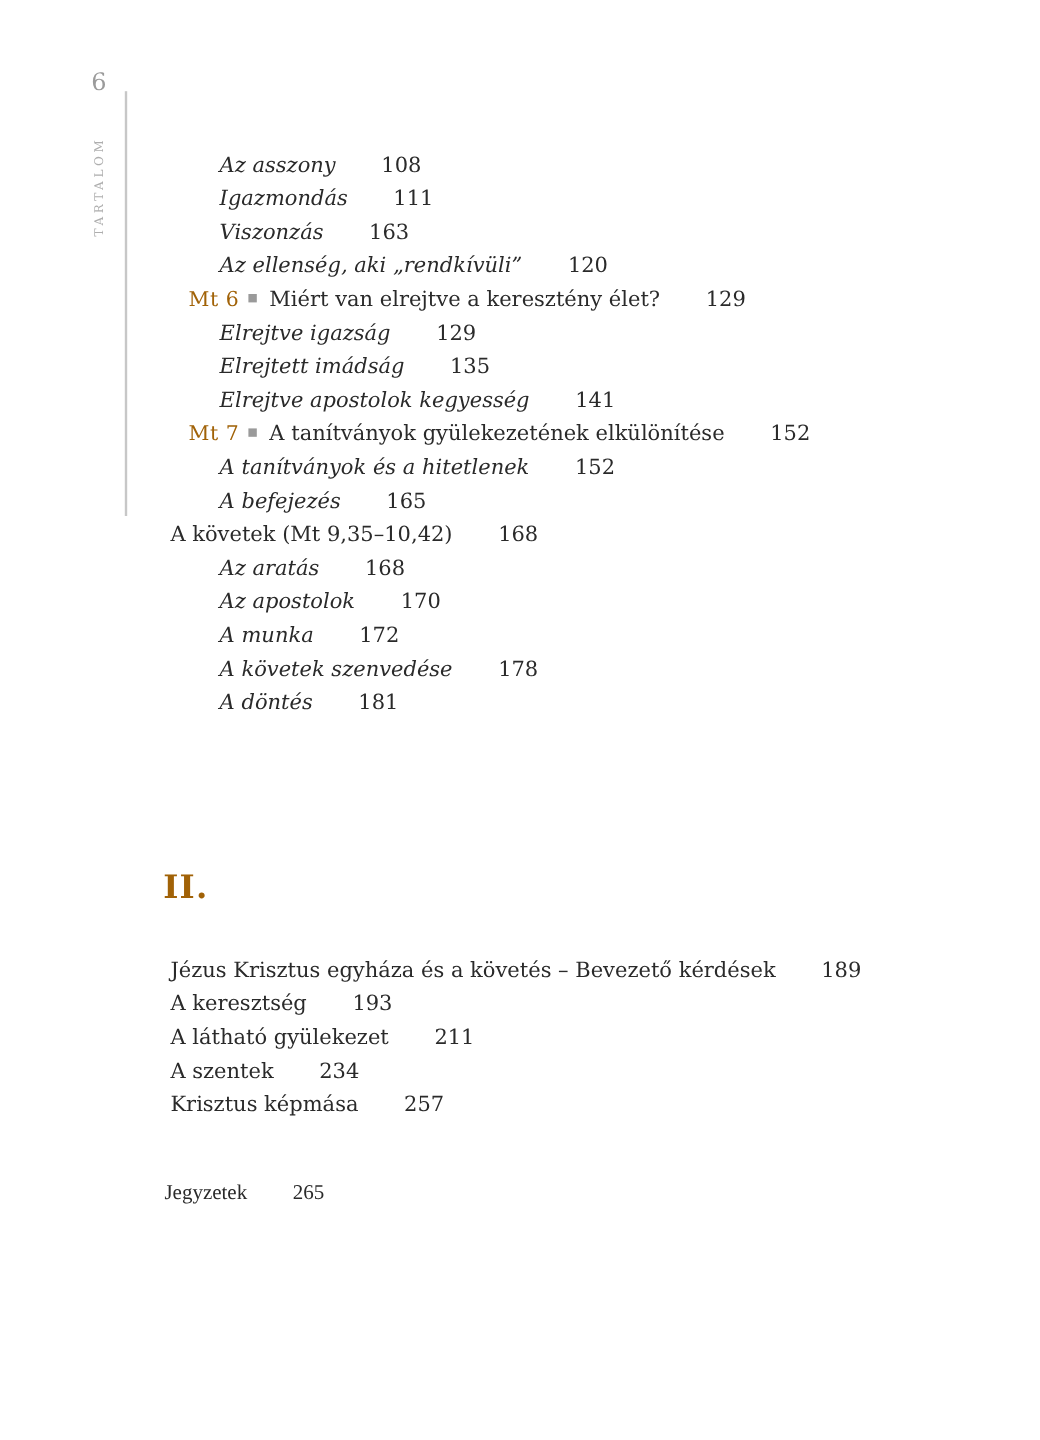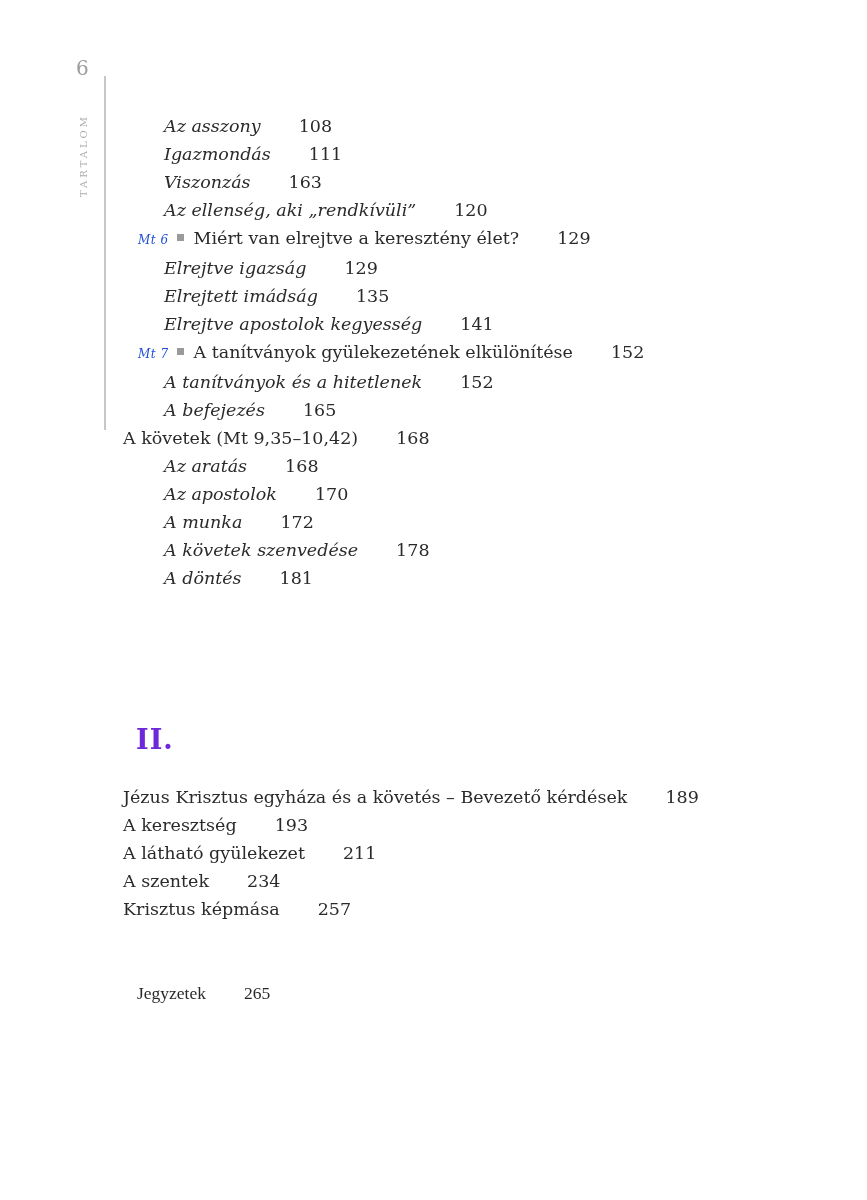--- a/index.html
+++ b/index.html
@@ -20,47 +20,47 @@
     text-align: center;
     transform: rotate(-90deg);
     font-size: 10px; letter-spacing: 3px;
     color: #aeaeae;
   }
   .vrule {
     position: absolute; left: 104px; top: 76px;
     width: 2px; height: 354px;
     background: #c7c7c7;
   }
-  .toc { position: absolute; left: 123px; width: 700px; }
+  .toc { position: absolute; left: 142px; width: 700px; margin-top: 12px; }
   .toc-1 { top: 112px; }
   .toc-2 { top: 783px; }
   .footer-row { position: absolute; left: 137px; top: 979px; font-family: Liberation Serif, serif; }
   .row {
     font-size: 17.5px; line-height: 28px;
     white-space: nowrap;
   }
   .row--sub { padding-left: 41px; }
   .row--sub .title { font-style: italic; }
   .row--mt { padding-left: 15px; }
   .mt-label {
-    font-size: 12px; color: #1d4ed8; letter-spacing: 0.5px; font-style: italic;
+    font-size: 17px; color: #a16207; letter-spacing: 0.5px;
   }
   .bullet {
     display: inline-block;
     width: 7px; height: 7px;
     background: #9a9a9a;
     margin: 0 10px 0 8px;
     vertical-align: 3px;
   }
   .pagenum { margin-left: 38px; }
   .heading2 {
     position: absolute; left: 136px; top: 723px;
     font-size: 27px; line-height: 34px;
     font-weight: bold; letter-spacing: 1px;
-    color: #6d28d9;
+    color: #a16207;
   }
 </style>
 </head>
 <body>
 
 <div class="page-number">6</div>
 <div class="margin-label">TARTALOM</div>
 <div class="vrule"></div>
 
 <div class="toc toc-1">

